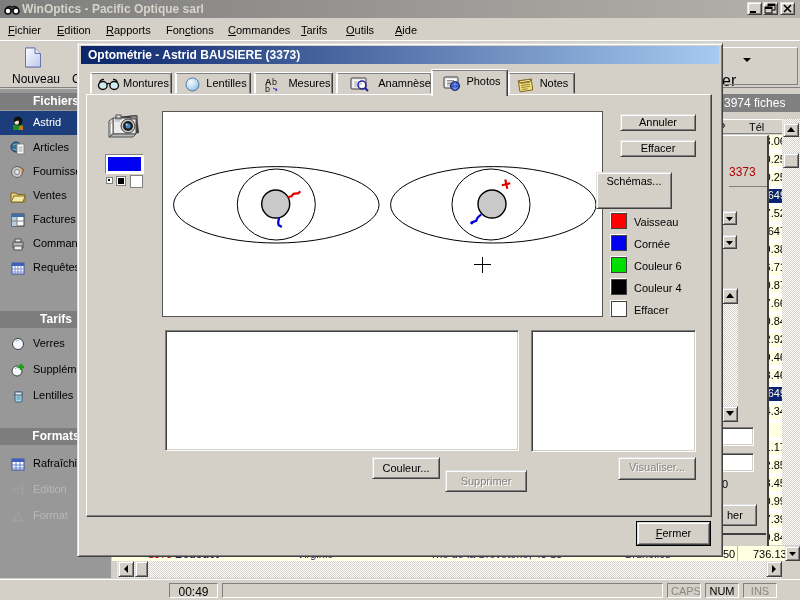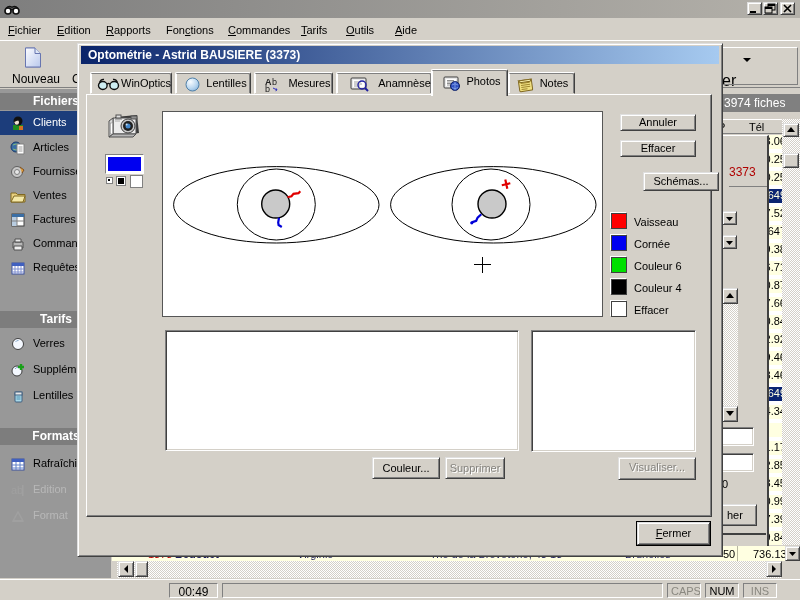--- a/index.html
+++ b/index.html
@@ -15,20 +15,21 @@
 .tab{position:absolute;top:72px;height:22px;background:#d4d0c8;border:1px solid;border-color:#fff #404040 #d4d0c8 #fff;border-radius:2px 2px 0 0;box-shadow:inset -1px 1px 0 #808080,inset 1px 0 0 #fff;line-height:20px;text-align:center}
 .swl{position:absolute;width:16px;height:16px;border:1px solid #404040;box-shadow:-1px -1px 0 #fff}
 </style></head>
 <body>
 
 <div class="abs" style="left:0;top:0;width:800px;height:18px;background:linear-gradient(90deg,#7e7e7e,#b4b1aa)">
  <svg class="abs" style="left:4px;top:2px" width="16" height="14" viewBox="0 0 16 14">
   <path d="M1 9 a3 3 0 1 0 6 0 a3 3 0 1 0 -6 0 M9 9 a3 3 0 1 0 6 0 a3 3 0 1 0 -6 0" fill="#fff" stroke="#101010" stroke-width="1.6"></path>
   <path d="M7 8 q1 -1.5 2 0 M2 6.5 Q5 3 8 5.5 M14 6.5 Q11 3 8 5.5" stroke="#101010" stroke-width="1.5" fill="none"></path>
  </svg>
+ <span class="abs" style="left:22px;top:2px;font-weight:bold;font-size:12px;color:#d6d3cb">WinOptics - Pacific Optique sarl</span>
  <div class="btn" style="left:747px;top:2px;width:15px;height:13px"><svg width="13" height="11">
         <rect x="2" y="8" width="6" height="2" fill="#000"></rect>
       </svg></div>
  <div class="btn" style="left:763px;top:2px;width:15px;height:13px"><svg width="13" height="11">
         <rect x="4" y="1" width="7" height="6" fill="none" stroke="#000"></rect>
         <rect x="4" y="1" width="7" height="2" fill="#000"></rect>
         <rect x="1" y="4" width="7" height="6" fill="#d4d0c8" stroke="#000"></rect>
         <rect x="1" y="4" width="7" height="2" fill="#000"></rect>
       </svg></div>
  <div class="btn" style="left:780px;top:2px;width:15px;height:13px"><svg width="13" height="11">
@@ -146,21 +147,21 @@
       <path d="M9 3 L5 7 L9 11 Z" fill="#000"></path>
     </svg></div>
 <div class="btn" style="left:135px;top:561px;width:13px;height:16px"></div>
 <div class="btn" style="left:766px;top:561px;width:16px;height:16px"><svg width="14" height="14">
       <path d="M5 3 L9 7 L5 11 Z" fill="#000"></path>
     </svg></div>
 
 <div id="sidebar" class="abs" style="left:0;top:88px;width:112px;height:490px;background:#989898;border-top:1px solid #d4d0c8;border-right:1px solid #d4d0c8">
  <div class="navh" style="top:4px">Fichiers</div>
  <div class="abs" style="left:0;top:22px;width:112px;height:24px;background:#1c3d7b"></div>
- <div class="navi" style="top:22px;color:#fff">Clients</div>
+ <div class="navi" style="top:22px;color:#fff">Astrid</div>
  <div class="navi" style="top:47px">Articles</div>
  <div class="navi" style="top:71px">Fournisseurs</div>
  <div class="navi" style="top:95px">Ventes</div>
  <div class="navi" style="top:119px">Factures</div>
  <div class="navi" style="top:143px">Commandes</div>
  <div class="navi" style="top:167px">Requêtes</div>
  <svg class="abs" style="left:10px;top:26px" width="16" height="16" viewBox="0 0 16 16">
       <rect x="3" y="10" width="10" height="5" fill="#1f8c1f"></rect>
       <circle cx="8" cy="6" r="4.5" fill="#101010"></circle>
       <ellipse cx="6.8" cy="7.2" rx="2.2" ry="2.6" fill="#f0e0d0"></ellipse>
@@ -247,21 +248,21 @@
 <div class="abs" style="left:77px;top:43px;width:646px;height:514px;background:#d4d0c8;border:1px solid;border-color:#dfdfdf #404040 #404040 #dfdfdf;box-shadow:inset 1px 1px 0 #fff,inset -1px -1px 0 #808080"></div>
 <div class="abs" style="left:81px;top:46px;width:638px;height:18px;background:linear-gradient(90deg,#0a246a,#a6caf0);color:#fff;font-weight:bold;font-size:12px;line-height:18px;padding-left:7px">Optométrie - Astrid BAUSIERE (3373)</div>
 
 <div class="abs" style="left:86px;top:94px;width:626px;height:423px;background:#d4d0c8;border:1px solid;border-color:#fff #404040 #404040 #fff;box-shadow:inset -1px -1px 0 #808080"></div>
 
 <div class="tab" style="left:90px;width:82px">
  <svg class="abs" style="left:6px;top:5px" width="23" height="13" viewBox="0 0 23 13">
       <path d="M1.5 7.5 a4.3 4 0 1 0 8.6 0 a4.3 4 0 1 0 -8.6 0 M12.9 7.5 a4.3 4 0 1 0 8.6 0 a4.3 4 0 1 0 -8.6 0" fill="#cfeef2" stroke="#101010" stroke-width="1.4"></path>
       <path d="M10 6.3 q1.5 -2 3 0 M2.5 4.5 Q4 1 7 1.5 M20.5 4.5 Q19 1 16 1.5" stroke="#101010" stroke-width="1.3" fill="none"></path>
     </svg>
- <span style="padding-left:30px">WinOptics</span></div>
+ <span style="padding-left:30px">Montures</span></div>
 <div class="tab" style="left:175px;width:76px">
  <svg class="abs" style="left:9px;top:4px" width="15" height="15">
       <defs>
         <radialGradient id="lg" cx="0.35" cy="0.3" r="0.8">
           <stop offset="0" stop-color="#f8fcff"></stop>
           <stop offset="0.6" stop-color="#bcd8f0"></stop>
           <stop offset="1" stop-color="#88b4dc"></stop>
         </radialGradient>
       </defs>
       <circle cx="7.5" cy="7.5" r="6.5" fill="url(#lg)" stroke="#5080a8"></circle>
@@ -343,32 +344,32 @@
  <polyline points="116,105.8 115.2,110.5 115.6,113 118.8,115" fill="none" stroke="#0000d8" stroke-width="2.2"></polyline>
  <path d="M338.8 73.2 L347.3 71.2 M342.3 67.6 L344.3 76.8" stroke="#e00000" stroke-width="2.2"></path>
  <polyline points="318.3,102.3 314.6,105.6 313.2,108.8 308.8,110.4" fill="none" stroke="#0000d8" stroke-width="2.2"></polyline>
  <circle cx="308.8" cy="110.8" r="1.6" fill="#0000d8"></circle>
  <path d="M310.5 152.5 H327.5 M319.5 144.5 V160.5" stroke="#000" stroke-width="1" shape-rendering="crispEdges"></path>
 </svg>
 </div>
 
 <div class="btn" style="left:620px;top:114px;width:76px;height:17px;line-height:15px">Annuler</div>
 <div class="btn" style="left:620px;top:140px;width:76px;height:17px;line-height:15px">Effacer</div>
-<div class="btn" style="left:643px;top:172px;width:76px;height:19px;line-height:17px">Schémas...</div>
+<div class="btn" style="left:596px;top:172px;width:76px;height:37px;line-height:17px">Schémas...</div>
 
 <div class="swl" style="left:611px;top:213px;background:#f00"></div>
 <span class="abs" style="left:634px;top:216px">Vaisseau</span>
 <div class="swl" style="left:611px;top:235px;background:#0000f0"></div>
 <span class="abs" style="left:634px;top:238px">Cornée</span>
 <div class="swl" style="left:611px;top:257px;background:#00e000"></div>
 <span class="abs" style="left:634px;top:260px">Couleur 6</span>
 <div class="swl" style="left:611px;top:279px;background:#000"></div>
 <span class="abs" style="left:634px;top:282px">Couleur 4</span>
 <div class="swl" style="left:611px;top:301px;background:#fff"></div>
 <span class="abs" style="left:634px;top:304px">Effacer</span>
 
 <div class="sunkw" style="left:165px;top:330px;width:354px;height:121px"></div>
 <div class="sunkw" style="left:531px;top:330px;width:165px;height:122px"></div>
 
 <div class="btn" style="left:372px;top:457px;width:68px;height:22px;line-height:20px">Couleur...</div>
-<div class="btn dis" style="left:445px;top:457px;width:60px;height:22px;line-height:20px">Supprimer</div>
+<div class="btn dis" style="left:445px;top:470px;width:82px;height:22px;line-height:20px">Supprimer</div>
 <div class="btn dis" style="left:618px;top:457px;width:78px;height:23px;line-height:19px">Visualiser...</div>
 <div class="btn" style="left:637px;top:522px;width:73px;height:23px;line-height:21px;box-shadow:inset 1px 1px 0 #fff,inset -1px -1px 0 #808080,0 0 0 1px #000"><u>F</u>ermer</div>
 
 </body></html>

